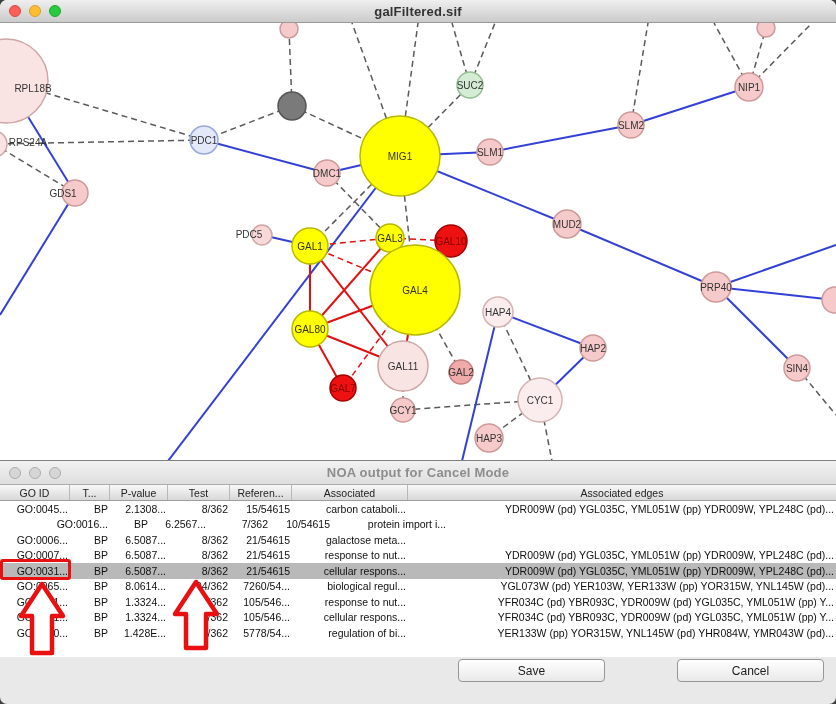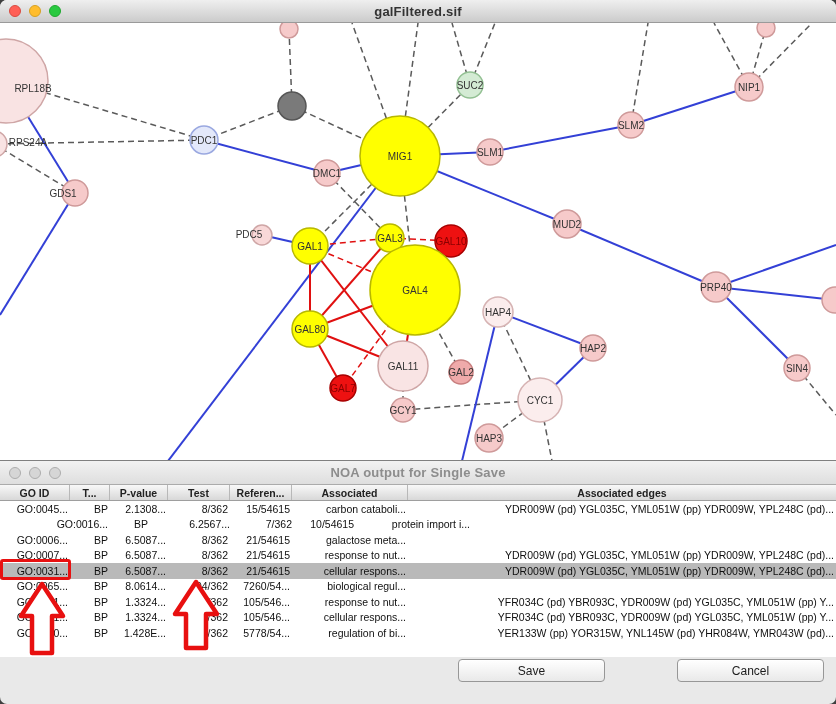--- a/index.html
+++ b/index.html
@@ -23,21 +23,21 @@
   .tl { width:12px; height:12px; border-radius:50%; box-sizing:border-box; }
   .tl.red    { background:#ff5f56; border:1px solid #d84b41; }
   .tl.yellow { background:#ffbd2e; border:1px solid #d6a023; }
   .tl.green  { background:#29c940; border:1px solid #1fa82f; }
   .tl.gray   { background:#d6d6d6; border:1px solid #adadad; }
 
   .canvas { position:relative; width:836px; height:438px; background:#ffffff; }
   .canvas svg { display:block; }
 
   .table-wrap { position:absolute; top:24px; left:0; width:836px; height:172px; background:#fff; overflow:hidden; }
-  .thead { display:flex; height:16px; background:linear-gradient(#f8f8f8,#d8d8d8); border-bottom:1px solid #9e9e9e; box-sizing:border-box;font-weight:bold; }
+  .thead { display:flex; height:16px; background:linear-gradient(#f8f8f8,#d8d8d8); border-bottom:1px solid #9e9e9e; box-sizing:border-box; }
   .th {
     font-size:10.5px; color:#222; display:flex; align-items:center; justify-content:center;
     border-right:1px solid #b8b8b8; box-sizing:border-box; white-space:nowrap; overflow:hidden; flex:0 0 auto;
   }
   .th:last-child { border-right:none; }
   .tr { display:flex; height:15.5px; align-items:center; }
   .tr.selected { background:#b9b9b9; }
   .td {
     font-size:10.5px; color:#101010; padding:0 2px 0 4px; box-sizing:border-box;
     white-space:nowrap; overflow:hidden; flex:0 0 auto;
@@ -190,21 +190,21 @@
     </div>
   </section>
 
   <section class="window window-bottom">
     <div class="titlebar inactive">
       <div class="traffic">
         <span class="tl gray"></span>
         <span class="tl gray"></span>
         <span class="tl gray"></span>
       </div>
-      <div class="title">NOA output for Single Save</div>
+      <div class="title">NOA output for Cancel Mode</div>
     </div>
 
     <div class="table-wrap">
       <div class="thead" id="thead">
           <div class="th" style="width: 70px;">GO ID</div>
           <div class="th" style="width: 40px;">T...</div>
           <div class="th" style="width: 58px;">P-value</div>
           <div class="th" style="width: 62px;">Test</div>
           <div class="th" style="width: 62px;">Referen...</div>
           <div class="th" style="width: 116px;">Associated</div>
@@ -216,21 +216,21 @@
             <div class="td" style="width: 40px;">BP</div>
             <div class="td" style="width: 58px;">2.1308...</div>
             <div class="td" style="width: 62px;">8/362</div>
             <div class="td" style="width: 62px;">15/54615</div>
             <div class="td" style="width: 116px;">carbon cataboli...</div>
             <div class="td" style="flex: 1 1 auto;">YDR009W (pd) YGL035C, YML051W (pp) YDR009W, YPL248C (pd)...</div>
           </div>
           <div class="tr">
             <div class="td" style="width: 70px; margin-left: 40px;">GO:0016...</div>
             <div class="td" style="width: 40px;">BP</div>
-            <div class="td" style="width: 58px; margin-left: 24px;">6.2567...</div>
+            <div class="td" style="width: 58px;">6.2567...</div>
             <div class="td" style="width: 62px;">7/362</div>
             <div class="td" style="width: 62px;">10/54615</div>
             <div class="td" style="width: 116px;">protein import i...</div>
           </div>
           <div class="tr">
             <div class="td" style="width: 70px;">GO:0006...</div>
             <div class="td" style="width: 40px;">BP</div>
             <div class="td" style="width: 58px;">6.5087...</div>
             <div class="td" style="width: 62px;">8/362</div>
             <div class="td" style="width: 62px;">21/54615</div>
@@ -254,20 +254,21 @@
             <div class="td" style="width: 116px;">cellular respons...</div>
             <div class="td" style="flex: 1 1 auto;">YDR009W (pd) YGL035C, YML051W (pp) YDR009W, YPL248C (pd)...</div>
           </div>
           <div class="tr">
             <div class="td" style="width: 70px;">GO:0065...</div>
             <div class="td" style="width: 40px;">BP</div>
             <div class="td" style="width: 58px;">8.0614...</div>
             <div class="td" style="width: 62px;">94/362</div>
             <div class="td" style="width: 62px;">7260/54...</div>
             <div class="td" style="width: 116px;">biological regul...</div>
+            <div class="td" style="flex: 1 1 auto;">YGL073W (pd) YER103W, YER133W (pp) YOR315W, YNL145W (pd)...</div>
           </div>
           <div class="tr">
             <div class="td" style="width: 70px;">GO:0031...</div>
             <div class="td" style="width: 40px;">BP</div>
             <div class="td" style="width: 58px;">1.3324...</div>
             <div class="td" style="width: 62px;">11/362</div>
             <div class="td" style="width: 62px;">105/546...</div>
             <div class="td" style="width: 116px;">response to nut...</div>
             <div class="td" style="flex: 1 1 auto;">YFR034C (pd) YBR093C, YDR009W (pd) YGL035C, YML051W (pp) Y...</div>
           </div>

